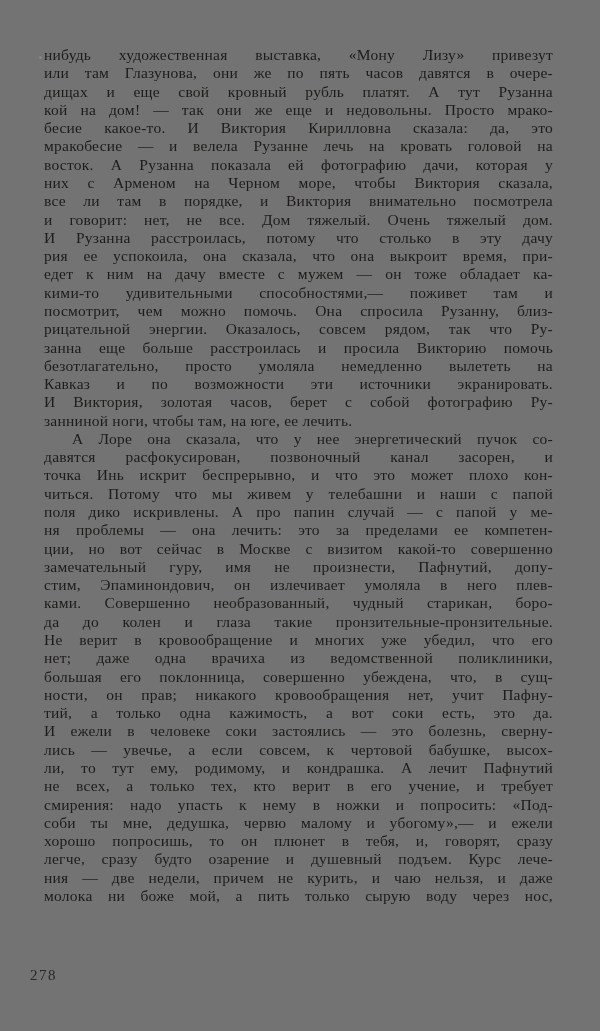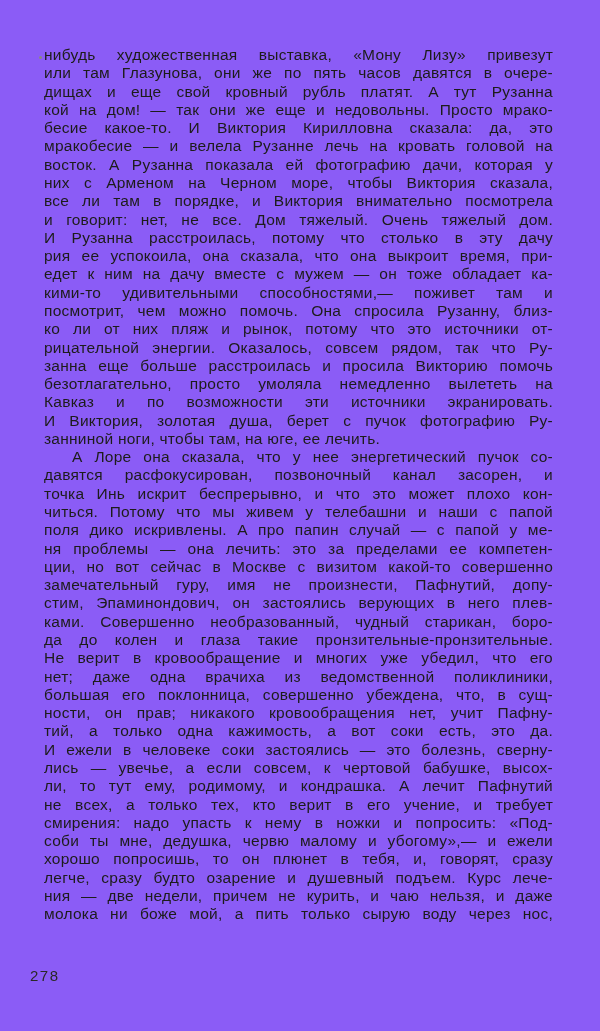--- a/index.html
+++ b/index.html
@@ -8,23 +8,23 @@
   }
   body {
     width: 600px;
     height: 1031px;
     overflow: hidden;
     background: #f6f5f1;
   }
   .page {
     position: absolute;
     inset: 0;
-    background: #8b5cf6;
+    background: #737373;
     color: #1d1c1a;
-    font-family: Liberation Sans, sans-serif;
+    font-family: Liberation Serif, serif;
   }
   .text-block {
     position: absolute;
     left: 44px;
     top: 46px;
     width: 509px;
     font-size: 15.5px;
     line-height: 18.28px;
     letter-spacing: 0.25px;
   }
@@ -90,51 +90,50 @@
 
 
       <div class="line">рия ее успокоила, она сказала, что она выкроит время, при-</div>
 
       <div class="line">едет к ним на дачу вместе с мужем — он тоже обладает ка-</div>
 
       <div class="line">кими-то удивительными способностями,— поживет там и</div>
 
       <div class="line">посмотрит, чем можно помочь. Она спросила Рузанну, близ-</div>
 
-      <div class="line">ко ли от них пляж и рынок, потому что это источники от-</div>
 
       <div class="line">рицательной энергии. Оказалось, совсем рядом, так что Ру-</div>
 
       <div class="line">занна еще больше расстроилась и просила Викторию помочь</div>
 
       <div class="line">безотлагательно, просто умоляла немедленно вылететь на</div>
 
       <div class="line">Кавказ и по возможности эти источники экранировать.</div>
 
-      <div class="line">И Виктория, золотая душа, берет с пучок фотографию Ру-</div>
+      <div class="line">И Виктория, золотая часов, берет с собой фотографию Ру-</div>
 
       <div class="line last">занниной ноги, чтобы там, на юге, ее лечить.</div>
 
       <div class="line indent">А Лоре она сказала, что у нее энергетический пучок со-</div>
 
       <div class="line">давятся расфокусирован, позвоночный канал засорен, и</div>
 
       <div class="line">точка Инь искрит беспрерывно, и что это может плохо кон-</div>
 
       <div class="line">читься. Потому что мы живем у телебашни и наши с папой</div>
 
       <div class="line">поля дико искривлены. А про папин случай — с папой у ме-</div>
 
       <div class="line">ня проблемы — она лечить: это за пределами ее компетен-</div>
 
       <div class="line">ции, но вот сейчас в Москве с визитом какой-то совершенно</div>
 
       <div class="line">замечательный гуру, имя не произнести, Пафнутий, допу-</div>
 
-      <div class="line">стим, Эпаминондович, он застоялись верующих в него плев-</div>
+      <div class="line">стим, Эпаминондович, он излечивает умоляла в него плев-</div>
 
       <div class="line">ками. Совершенно необразованный, чудный старикан, боро-</div>
 
       <div class="line">да до колен и глаза такие пронзительные-пронзительные.</div>
 
       <div class="line">Не верит в кровообращение и многих уже убедил, что его</div>
 
       <div class="line">нет; даже одна врачиха из ведомственной поликлиники,</div>
 
       <div class="line">большая его поклонница, совершенно убеждена, что, в сущ-</div>

